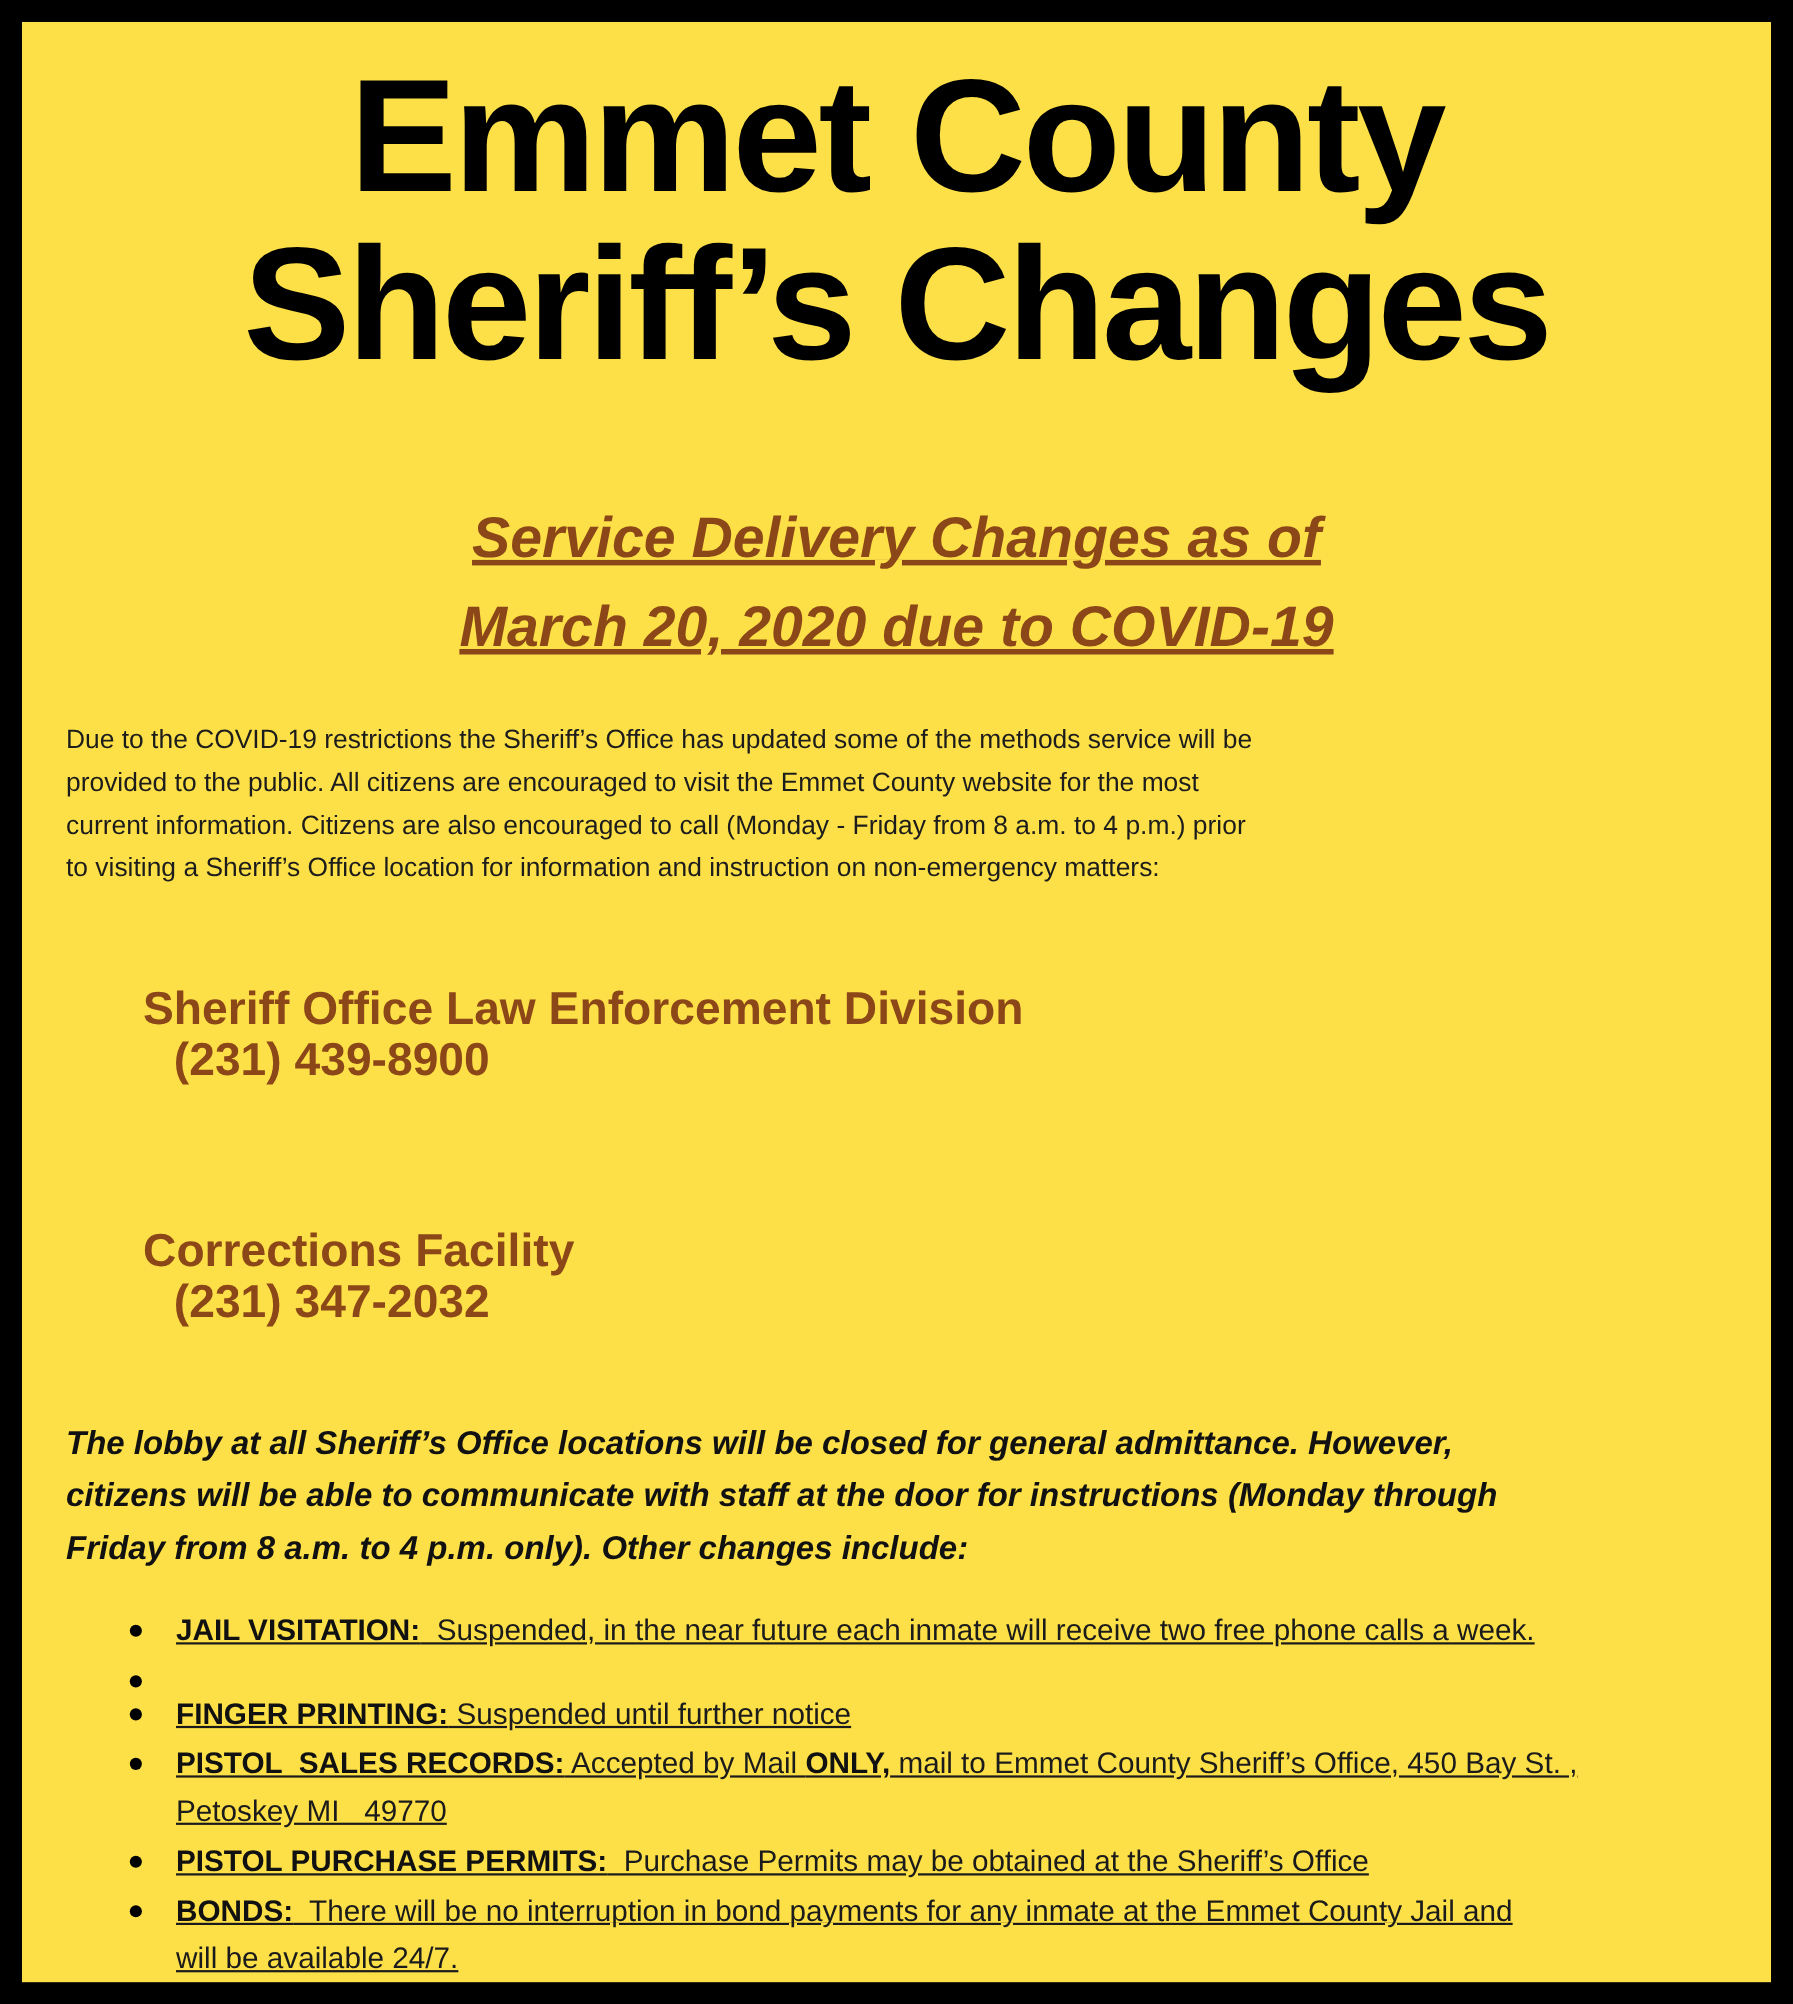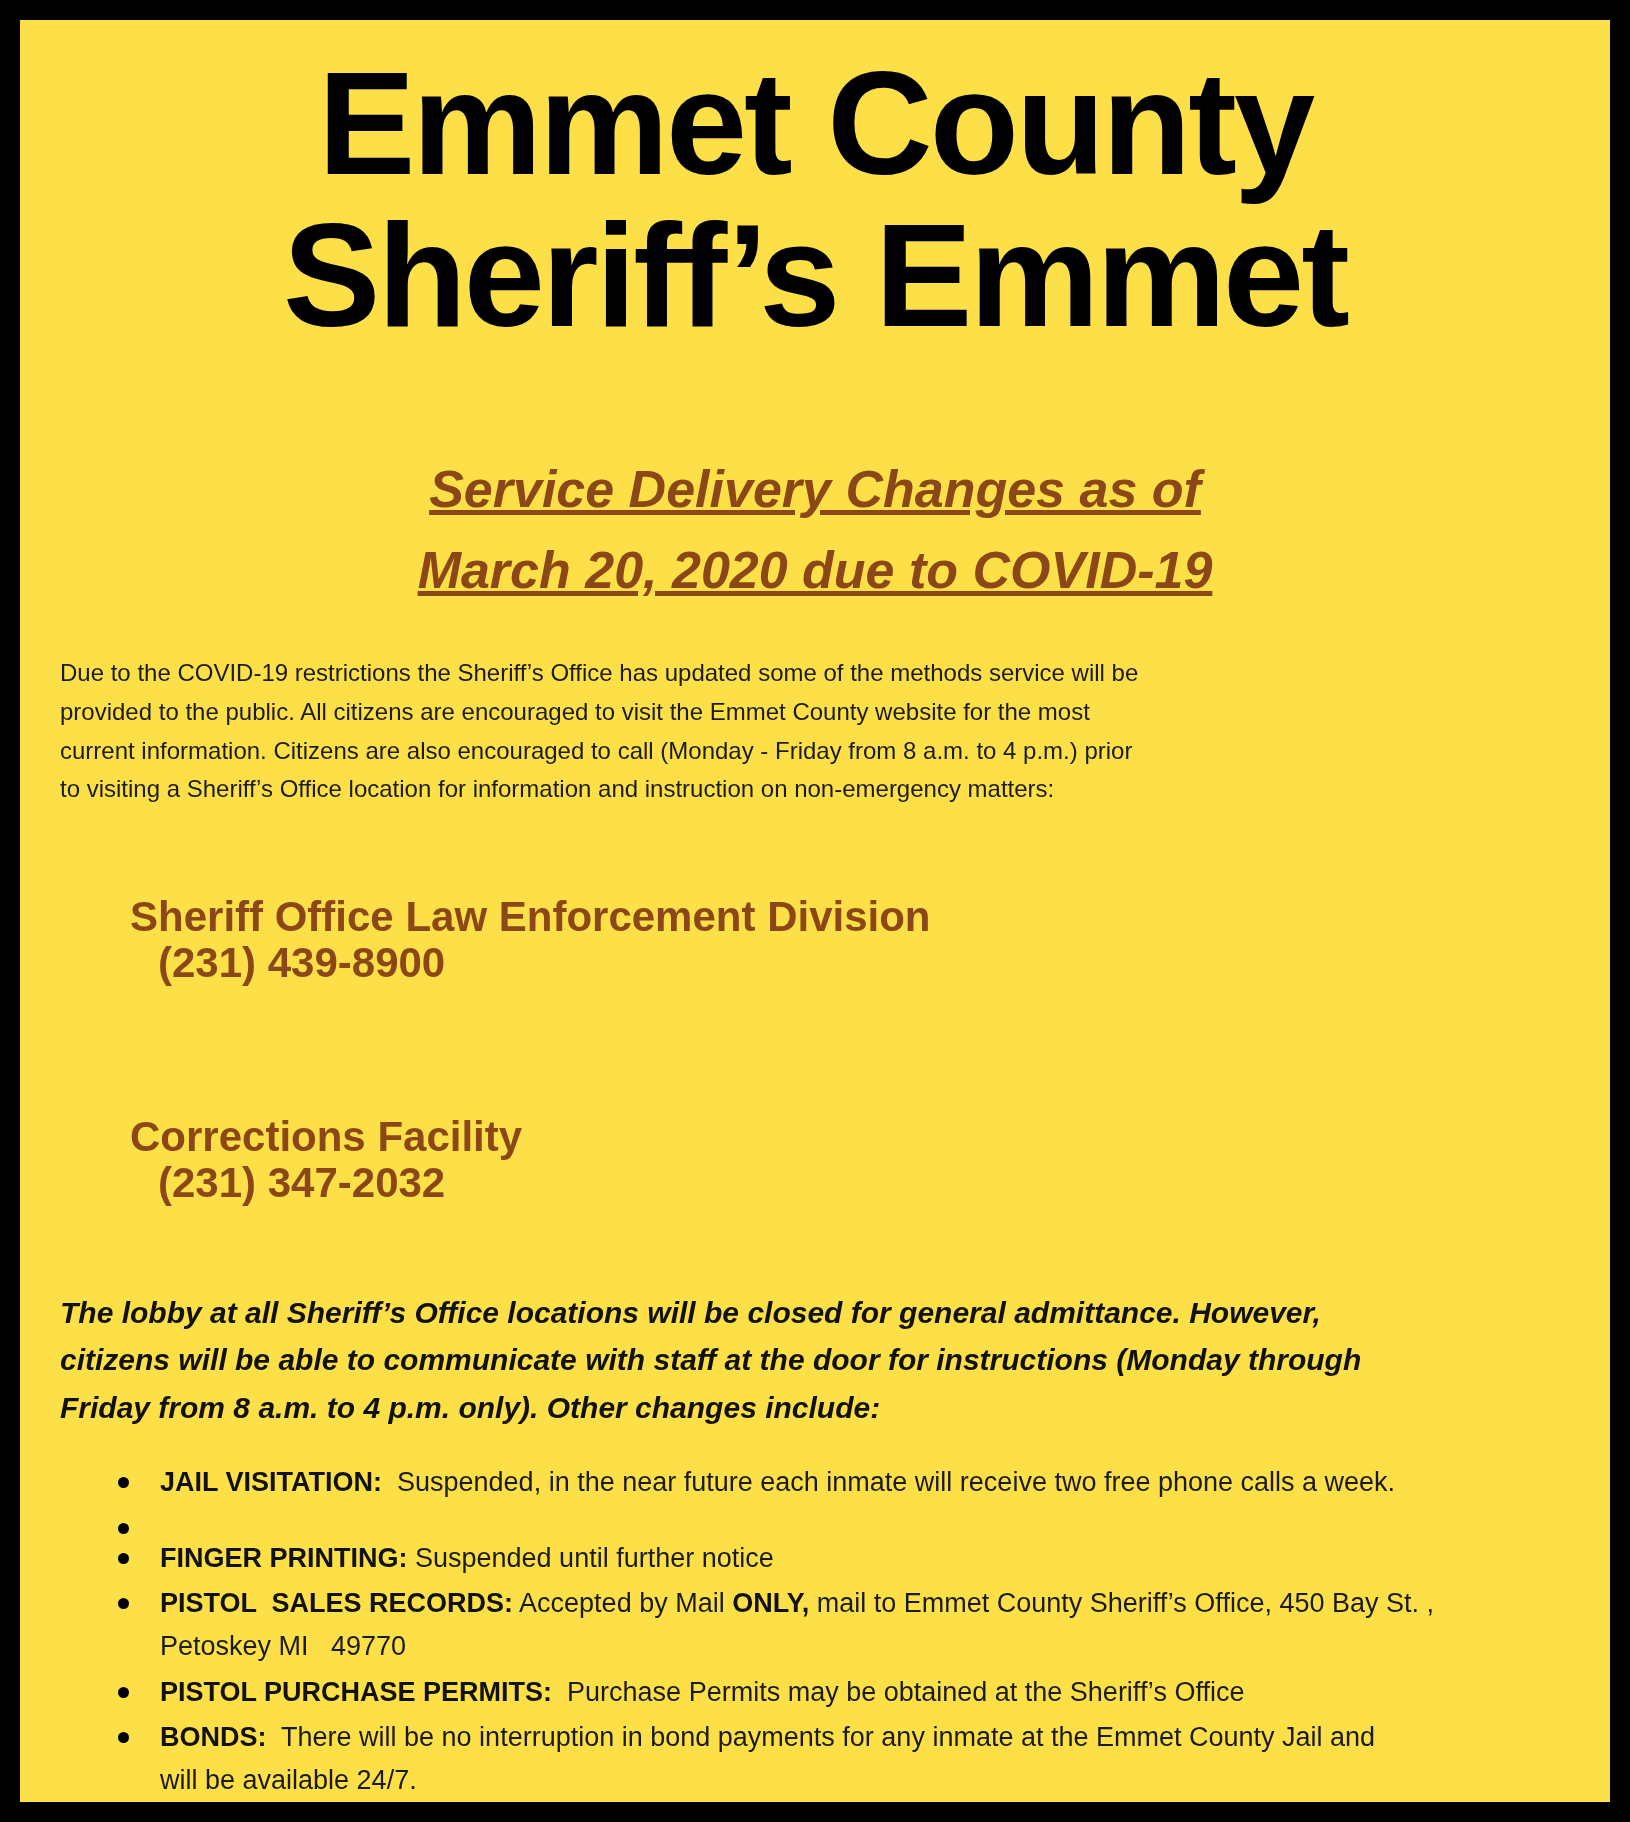--- a/index.html
+++ b/index.html
@@ -70,40 +70,41 @@
     list-style: none;
     margin: 26px 0 0 0;
     padding: 0 0 0 58px;
   }
   li.bullet {
     display: flex;
     align-items: flex-start;
     font-size: 27px;
     line-height: 1.58;
     margin-bottom: 3px;
+    text-decoration: underline;
   }
   .dot {
     flex: 0 0 auto;
     width: 11px;
     height: 11px;
     border-radius: 50%;
     background: #000000;
     margin: 16px 31px 0 0;
   }
   .bullet-content { white-space: pre-wrap; }
   .seg-label, .seg-strong { font-weight: bold; color: #111111; }
 </style>
 </head>
 <body>
 
 <div class="page">
 
   <h1 class="title">
     <span class="title-line">Emmet County</span>
-    <span class="title-line">Sheriff’s Emmet</span>
+    <span class="title-line">Sheriff’s Changes</span>
   </h1>
 
   <h2 class="subtitle">
     <span class="subtitle-line">Service Delivery Changes as of</span>
     <span class="subtitle-line">March 20, 2020 due to COVID-19</span>
   </h2>
 
   <p class="intro">Due to the COVID-19 restrictions the Sheriff’s Office has updated some of the methods service will be
 provided to the public. All citizens are encouraged to visit the Emmet County website for the most
 current information. Citizens are also encouraged to call (Monday - Friday from 8 a.m. to 4 p.m.) prior

